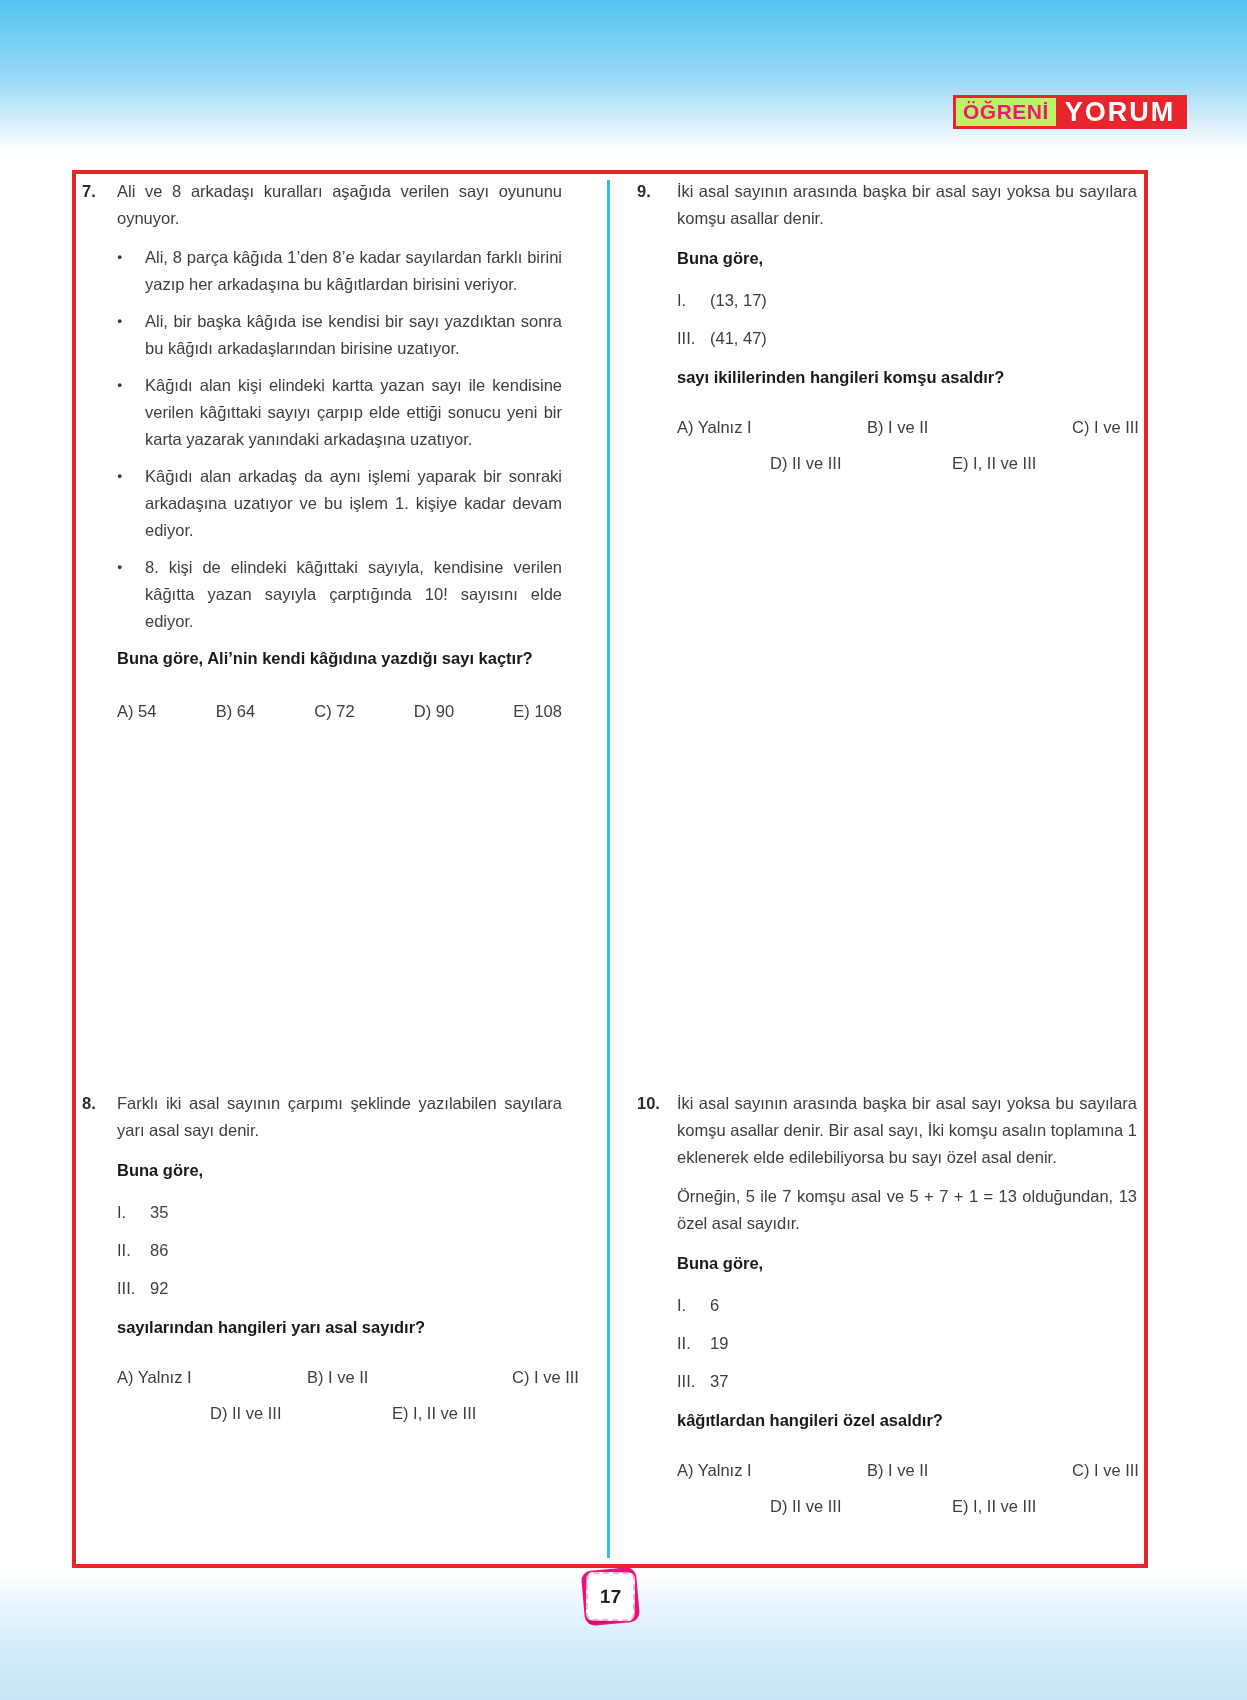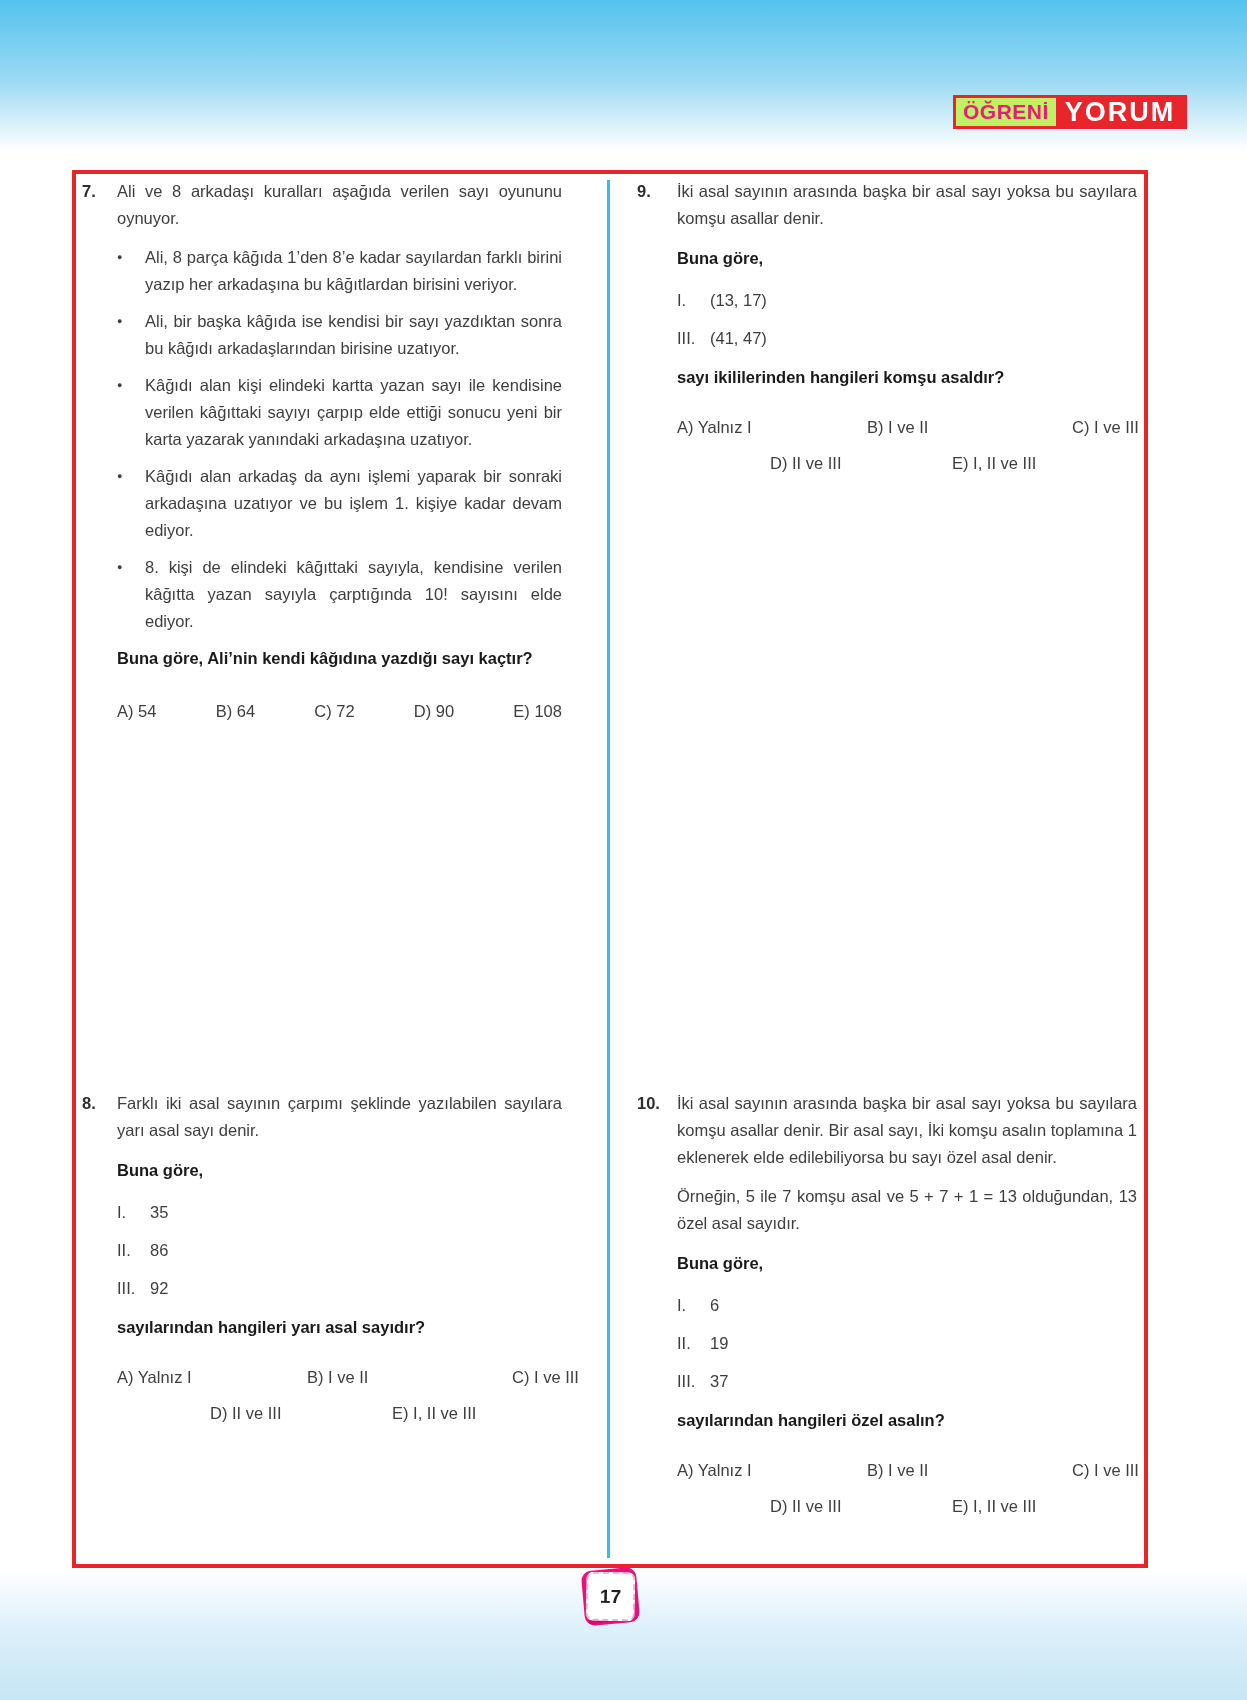--- a/index.html
+++ b/index.html
@@ -172,21 +172,21 @@
       <p class="lead">Buna göre,</p>
       <div class="roman-row">
         <span class="rlabel">I.</span><span>6</span>
       </div>
       <div class="roman-row">
         <span class="rlabel">II.</span><span>19</span>
       </div>
       <div class="roman-row">
         <span class="rlabel">III.</span><span>37</span>
       </div>
-      <p class="prompt">sayılarından hangileri özel asalın?</p>
+      <p class="prompt">kâğıtlardan hangileri özel asaldır?</p>
       <div class="options-grid">
         <div class="opt-row">
           <span class="opt opt-a">A) Yalnız I</span>
           <span class="opt opt-b">B) I ve II</span>
           <span class="opt opt-c">C) I ve III</span>
         </div>
         <div class="opt-row opt-row2">
           <span class="opt opt-d">D) II ve III</span>
           <span class="opt opt-e">E) I, II ve III</span>
         </div>

